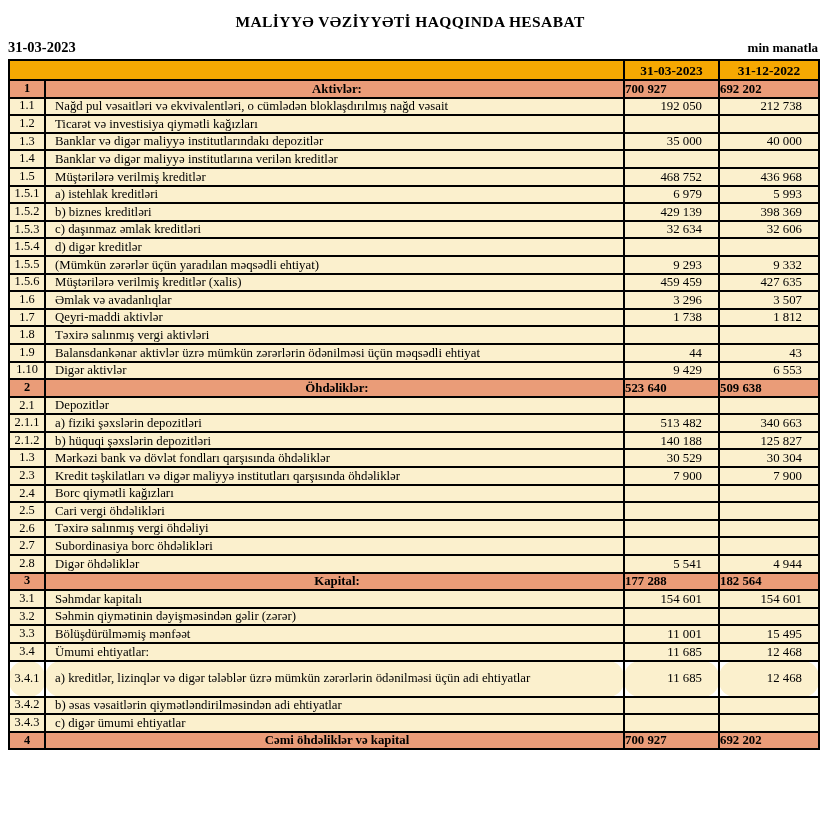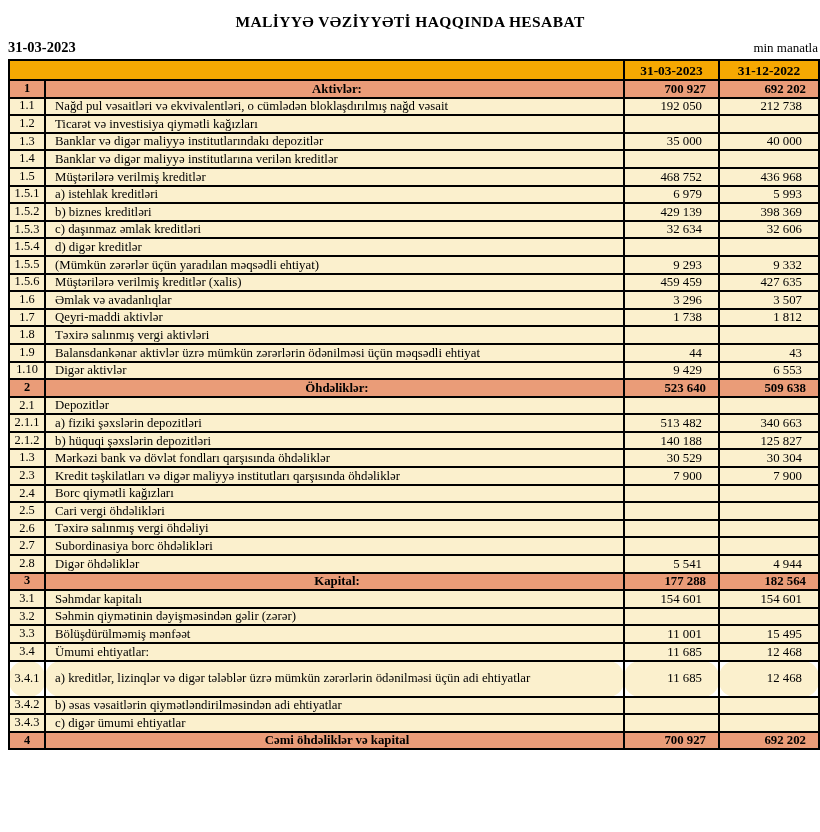--- a/index.html
+++ b/index.html
@@ -15,21 +15,21 @@
     padding-top: 13px;
   }
 
   .subhead {
     display: flex;
     justify-content: space-between;
     align-items: flex-end;
     margin: 8px 2px 3px 8px;
   }
   .subhead .date { font-weight: bold; font-size: 14.5px; align-self: flex-start; }
-  .subhead .unit { font-weight: normal; font-size: 13px; }
+  .subhead .unit { font-weight: bold; font-size: 13px; }
 
   table.fin-table {
     border-collapse: collapse;
     table-layout: fixed;
     width: 810px;
     margin-left: 8px;
   }
   .fin-table td {
     border: 2px solid #000;
     font-size: 12.8px;
@@ -45,21 +45,21 @@
     text-align: center;
     font-size: 13.4px;
     height: 20px;
   }
   .fin-table td.num   { text-align: center; padding: 0 1px; font-size: 12.4px; white-space: nowrap; }
   .fin-table td.label { text-align: left; padding: 0 4px 0 9px; white-space: nowrap; }
   .fin-table td.val   { text-align: right; padding-right: 16px; white-space: nowrap; }
 
   tr.section td { background: var(--salmon); font-weight: bold; }
   tr.section td.label { text-align: center; white-space: nowrap; }
-  tr.section td.val { text-align: right; padding-right: 12px; }
+  tr.section td.val { text-align: left; padding-right: 4px; }
 
   tr.tall td { height: 36px; border-radius: 16px; }
   tr.tall td.label { white-space: normal; line-height: 1.25; }
 </style>
 </head>
 <body>
 
 <div class="page">
 
   <div class="title">MALİYYƏ VƏZİYYƏTİ HAQQINDA HESABAT</div>

